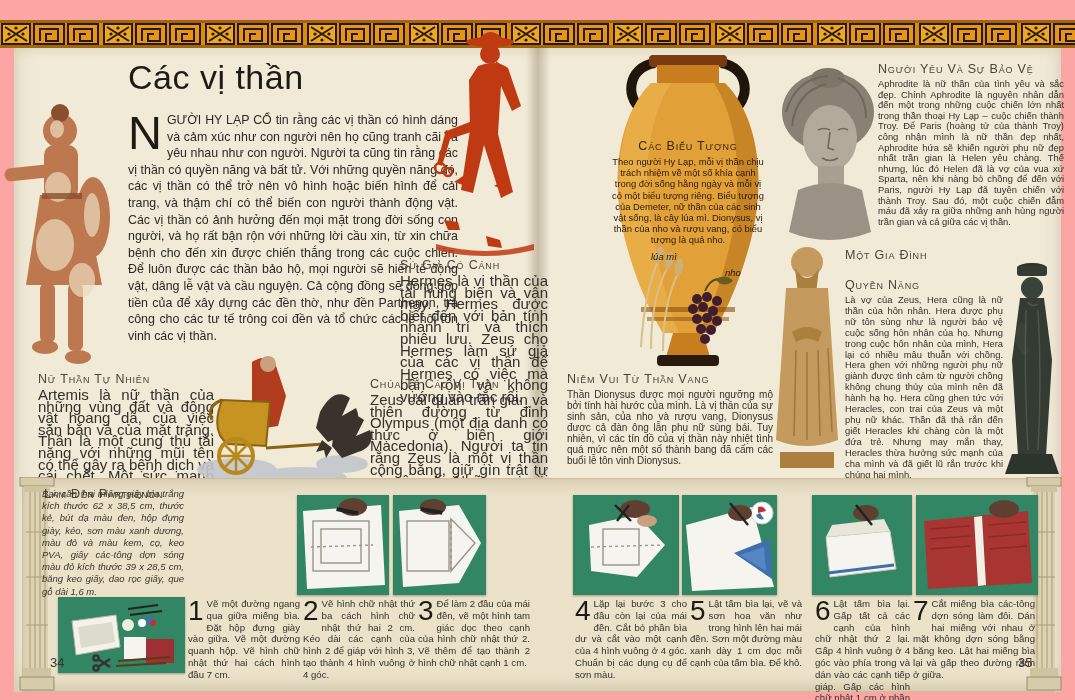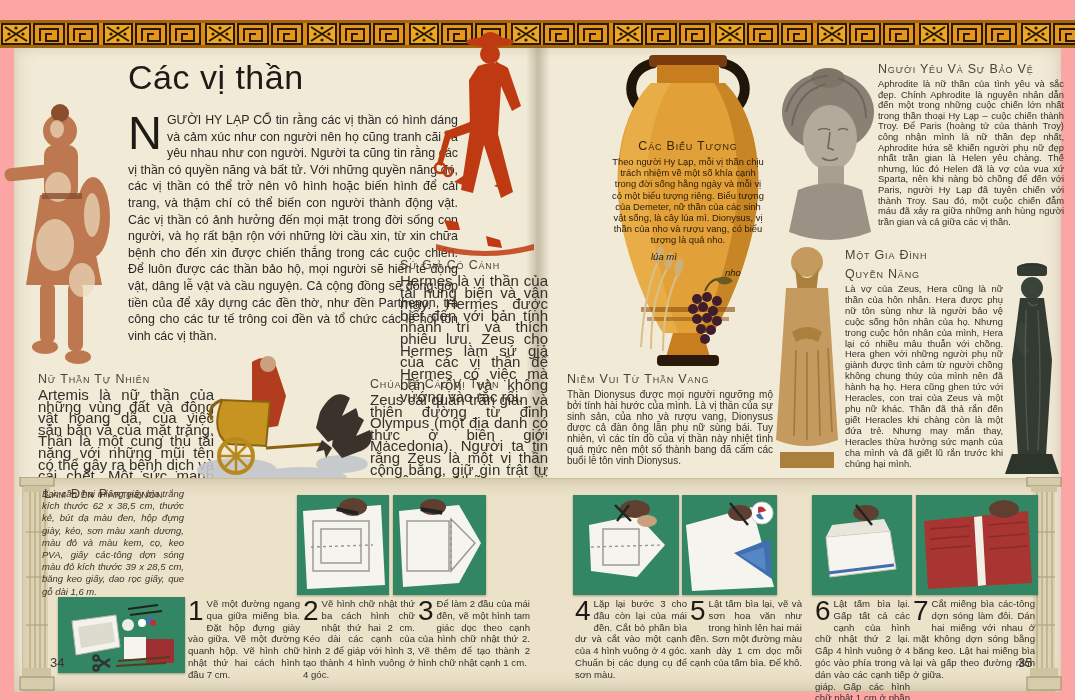--- a/index.html
+++ b/index.html
@@ -242,21 +242,21 @@
         <line x1="34" y1="110" x2="32" y2="196"></line>
         <line x1="45" y1="112" x2="45" y2="200"></line>
         <line x1="56" y1="110" x2="58" y2="196"></line>
         <line x1="66" y1="108" x2="70" y2="192"></line>
       </g>
       <rect x="18" y="212" width="54" height="16" fill="#ab803f"></rect>
     </svg>
   </div>
 
   <div class="abs" style="left:845px;top:248px;width:160px;">
-    <div class="sh" style="margin-bottom:5px;">Một Gia Đình</div>
+    <div class="sh" style="margin-bottom:16px;">Một Gia Đình</div>
     <div class="sh">Quyền Năng</div>
     <div class="sb" style="font-size:9.4px;line-height:10.9px;width:158px;">Là vợ của Zeus, Hera cũng là nữ thần của hôn nhân. Hera được phụ nữ tôn sùng như là người bảo vệ cuộc sống hôn nhân của họ. Nhưng trong cuộc hôn nhân của mình, Hera lại có nhiều mâu thuẫn với chồng. Hera ghen với những người phụ nữ giành được tình cảm từ người chồng không chung thủy của mình nên đã hành hạ họ. Hera cũng ghen tức với Heracles, con trai của Zeus và một phụ nữ khác. Thần đã thả rắn đến giết Heracles khi chàng còn là một đứa trẻ. Nhưng may mắn thay, Heracles thừa hưởng sức mạnh của cha mình và đã giết lũ rắn trước khi chúng hại mình.</div>
   </div>
 
   <div class="abs" style="left:998px;top:262px;width:68px;height:218px;">
     <svg viewBox="0 0 68 218" width="68" height="218">
       <ellipse cx="34" cy="6" rx="15" ry="5" fill="#2c342c"></ellipse>
       <rect x="19" y="4" width="30" height="10" rx="3" fill="#333b33"></rect>
       <circle cx="34" cy="26" r="11" fill="#3a433a"></circle>
       <path d="M22,36 h24 l8,62 -6,96 q-14,9 -28,0 l-6,-96 z" fill="#333b33"></path>

